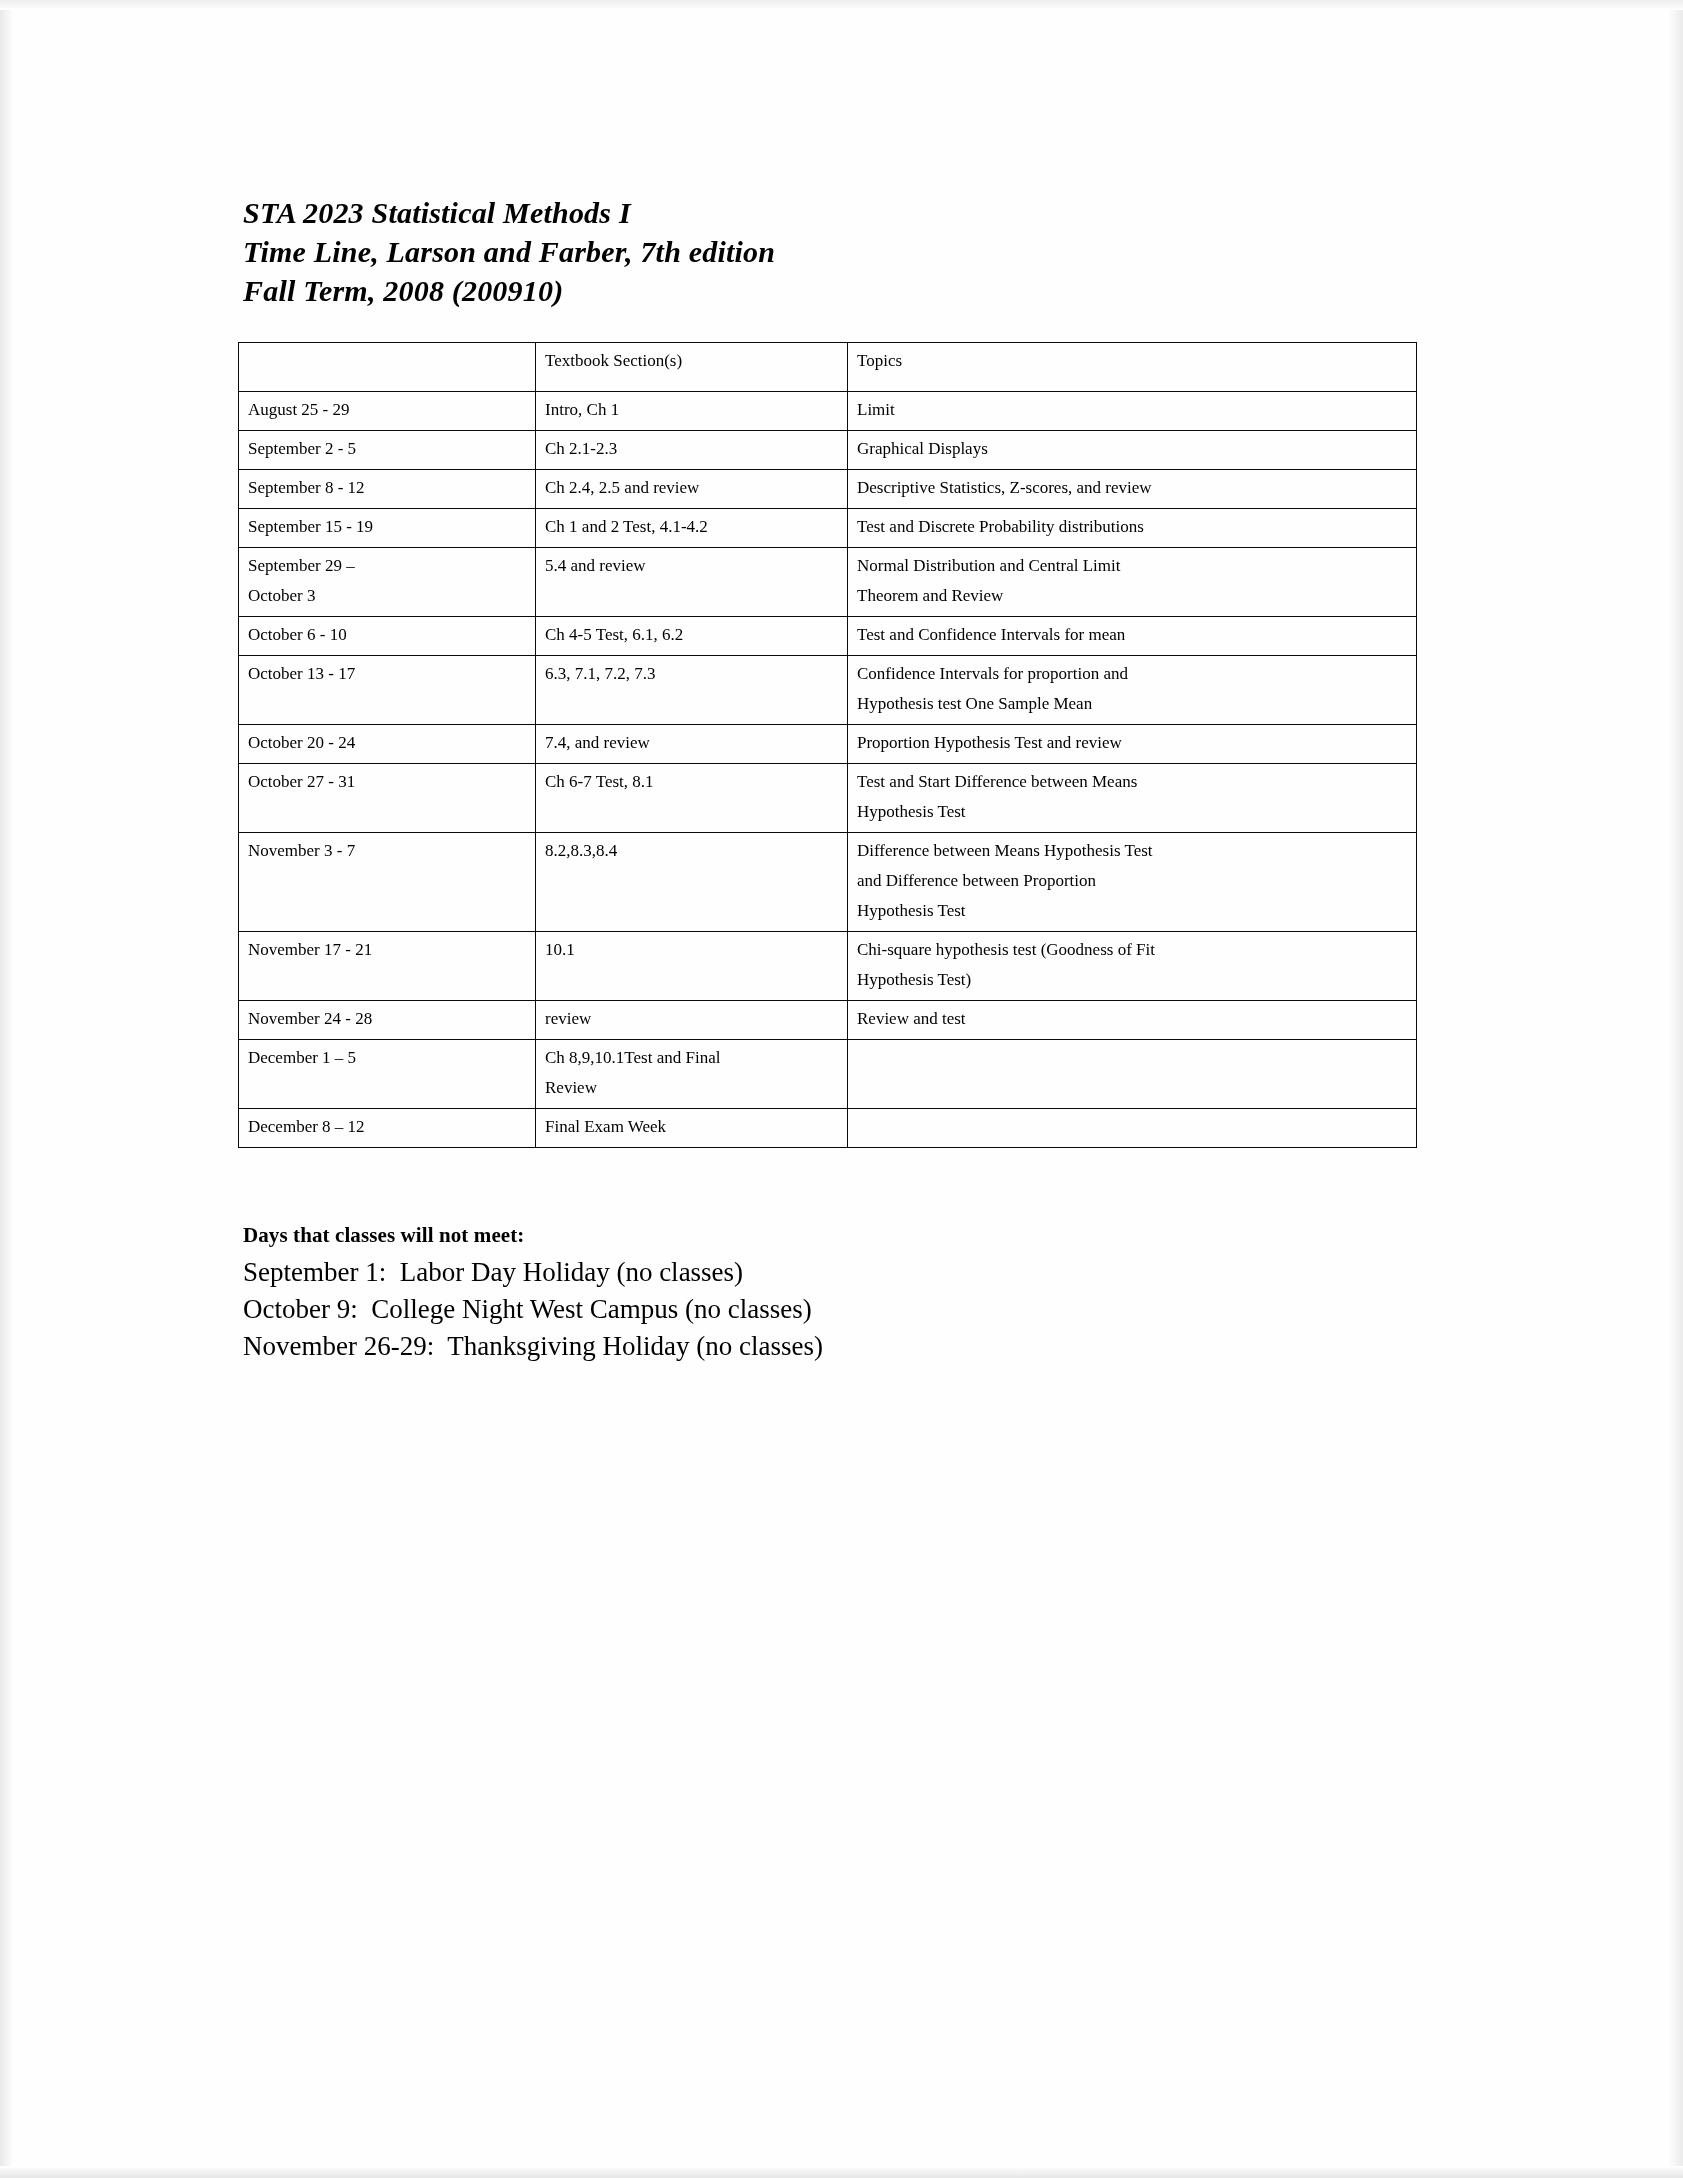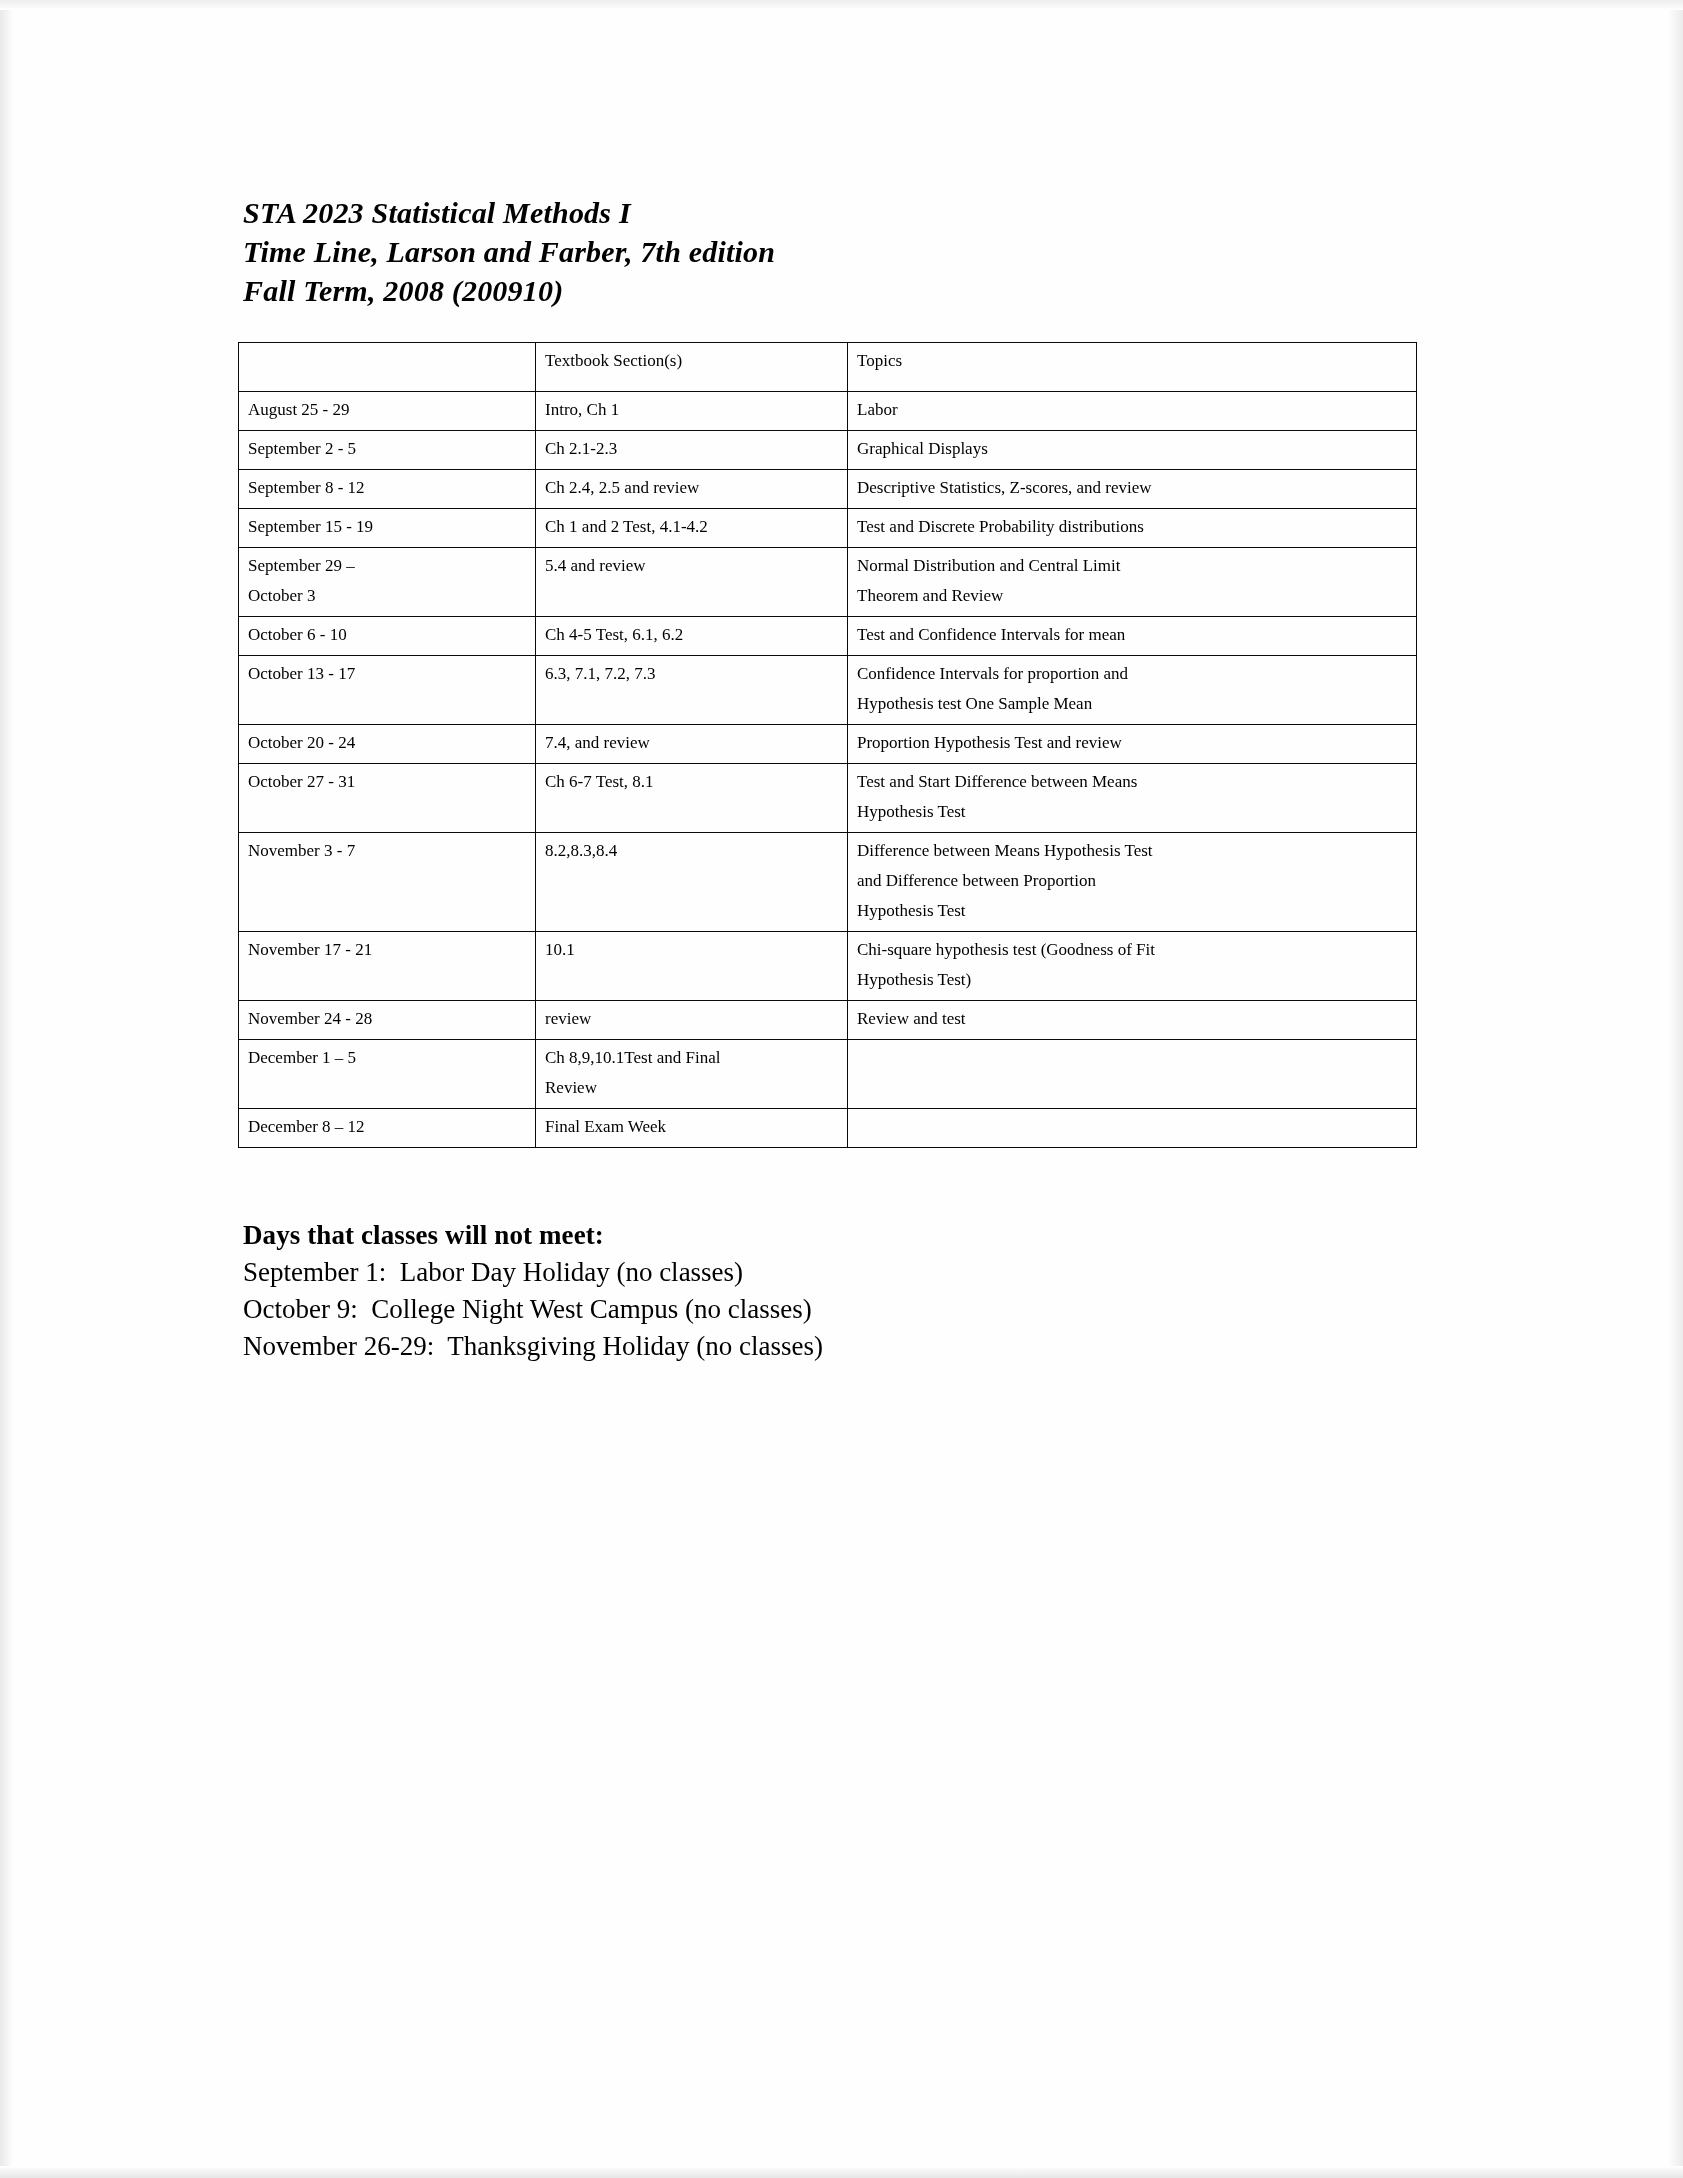--- a/index.html
+++ b/index.html
@@ -102,21 +102,21 @@
 
   
   .notes {
     margin-top: 69px;
     margin-left: 5px;
     font-size: 27px;
     line-height: 37px;
   }
   .notes .notes-title {
     font-weight: bold;
-    font-size: 27px;
+    font-size: 21px;
     display: block;
     letter-spacing: 0.1px;
   }
   .notes .note-line {
     display: block;
     white-space: pre;
   }
 </style>
 </head>
 <body>
@@ -145,21 +145,21 @@
         <tr>
           <th class="hdr-cell"></th>
           <th class="hdr-cell">Textbook Section(s)</th>
           <th class="hdr-cell">Topics</th>
         </tr>
       </thead>
       <tbody id="timeline-body">
           <tr>
             <td class="nowrapline">August 25 - 29</td>
             <td class="nowrapline"><span style="white-space: pre-line;">Intro, Ch 1</span></td>
-            <td class="nowrapline">Labor</td>
+            <td class="nowrapline">Limit</td>
           </tr>
           <tr>
             <td class="nowrapline">September 2 - 5</td>
             <td class="nowrapline"><span style="white-space: pre-line;">Ch 2.1-2.3</span></td>
             <td class="nowrapline">Graphical Displays</td>
           </tr>
           <tr>
             <td class="nowrapline">September 8 - 12</td>
             <td class="nowrapline"><span style="white-space: pre-line;">Ch 2.4, 2.5 and review</span></td>
             <td class="nowrapline">Descriptive Statistics, Z-scores, and review</td>

